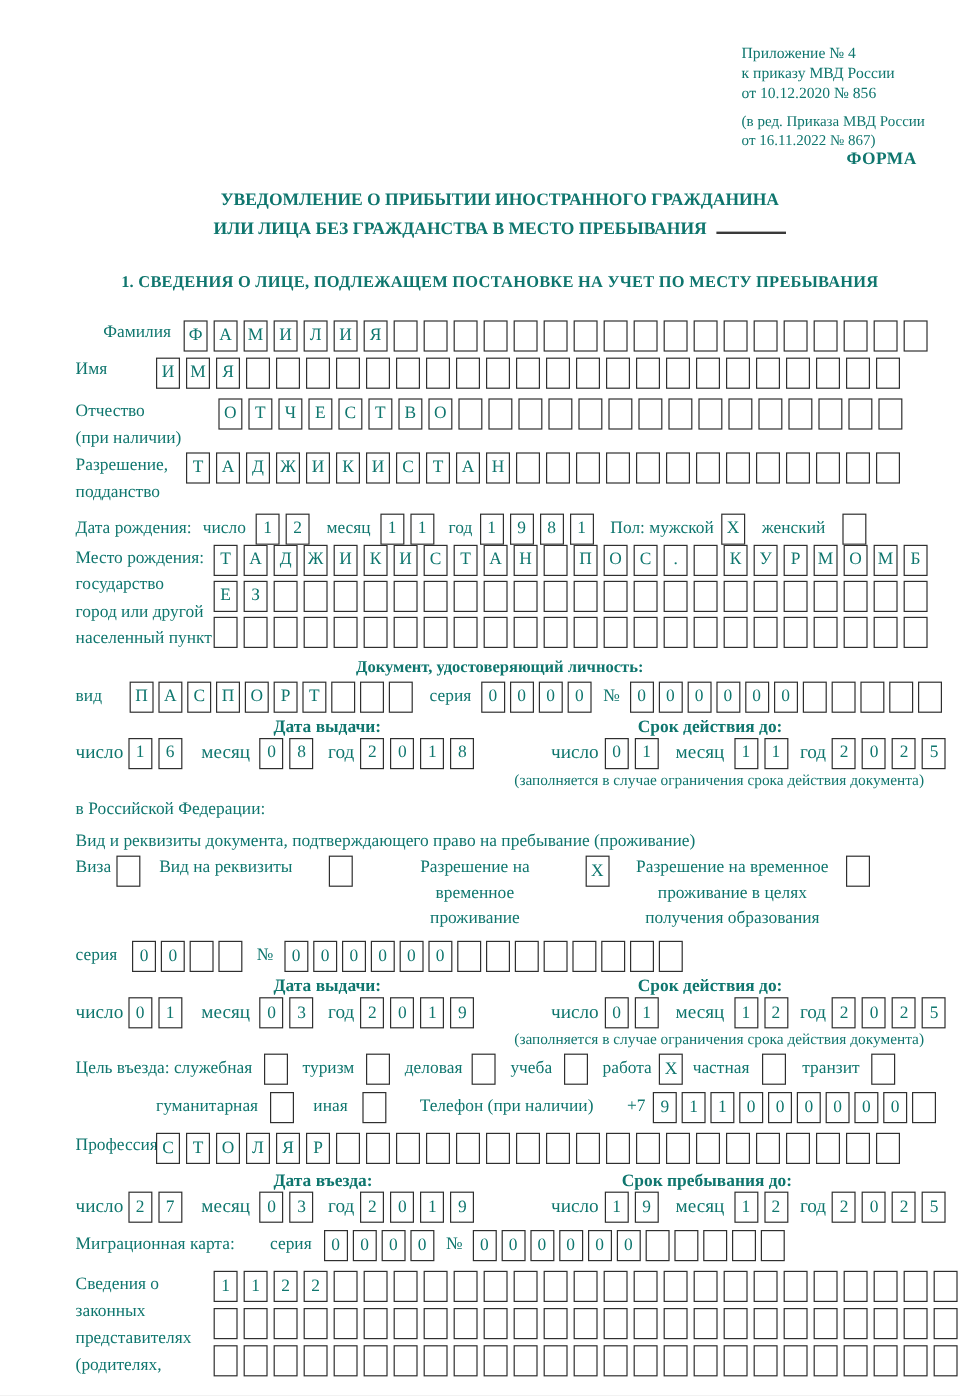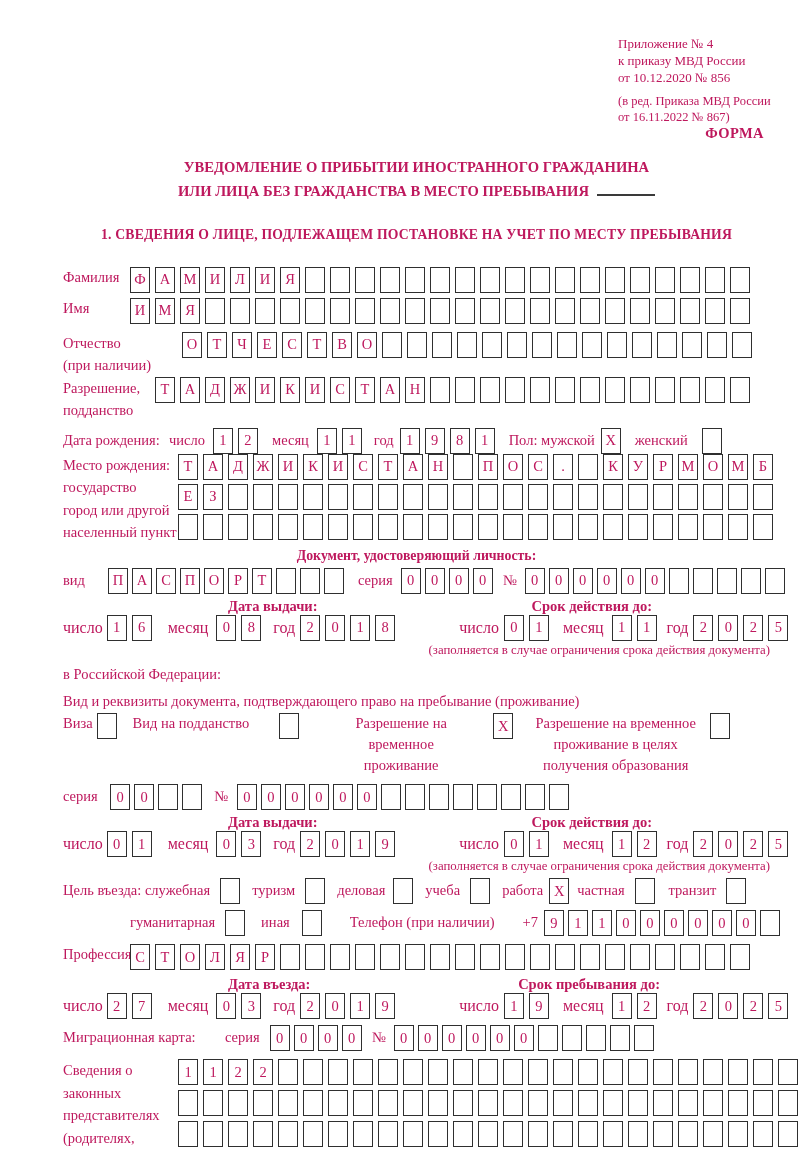--- a/index.html
+++ b/index.html
@@ -1,18 +1,18 @@
 <!DOCTYPE html>
 <html><head>
 <meta charset="utf-8">
 <style>
   html,body { margin:0; padding:0; background:#e8e8e8; }
   .page {
     width:800px; height:1163px; margin:0 auto; background:#ffffff;
-    font-family:"Liberation Serif", serif; color:#be185d;
+    font-family:"Liberation Serif", serif; color:#0f766e;
     box-sizing:border-box; padding:36px 30px 14px 63px; overflow:hidden; position:relative;
   }
   .appendix { margin-left:555px; font-size:13px; line-height:1.3; }
   .appendix .ap-line { white-space:nowrap; }
   .appendix .ap-note { margin-top:6px; font-size:12.5px; }
   .forma { text-align:right; padding-right:6px; font-weight:bold; font-size:14.5px; margin-top:0; letter-spacing:.4px; }
   .title { text-align:center; font-weight:bold; font-size:14.6px; line-height:1.6; margin-top:14px; }
   .t-underline { display:inline-block; width:58px; border-bottom:2px solid #3a3a3a; height:1px; margin-left:8px; }
   .section1 { text-align:center; font-weight:bold; font-size:13.7px; margin-top:24px; margin-bottom:24px; letter-spacing:.2px; }
 
@@ -50,21 +50,21 @@
   <div class="forma">ФОРМА</div>
 
   <div class="title">
     <div>УВЕДОМЛЕНИЕ О ПРИБЫТИИ ИНОСТРАННОГО ГРАЖДАНИНА</div>
     <div><span>ИЛИ ЛИЦА БЕЗ ГРАЖДАНСТВА В МЕСТО ПРЕБЫВАНИЯ</span><span class="t-underline"></span></div>
   </div>
 
   <div class="section1">1. СВЕДЕНИЯ О ЛИЦЕ, ПОДЛЕЖАЩЕМ ПОСТАНОВКЕ НА УЧЕТ ПО МЕСТУ ПРЕБЫВАНИЯ</div>
 
   <div class="row" style="margin-bottom:5px;">
-    <span class="lbl" style="width:67px;">Фамилия</span>
+    <span class="lbl" style="width:67px;margin-left:23px;">Фамилия</span>
     <div class="cells">
         <span class="cell">Ф</span>
         <span class="cell">А</span>
         <span class="cell">М</span>
         <span class="cell">И</span>
         <span class="cell">Л</span>
         <span class="cell">И</span>
         <span class="cell">Я</span>
         <span class="cell"></span>
         <span class="cell"></span>
@@ -379,21 +379,21 @@
   </div>
 
   <div class="note">(заполняется в случае ограничения срока действия документа)</div>
 
   <div class="plain" style="margin-top:6px; margin-bottom:6px;">в Российской Федерации:</div>
   <div class="plain" style="margin-top:6px;">Вид и реквизиты документа, подтверждающего право на пребывание (проживание)</div>
 
   <div class="row" style="margin-bottom:8px;">
     <span class="lbl">Виза</span>
     <span class="cell" style="margin-left:4px;"></span>
-    <span class="lbl" style="margin-left:16px;">Вид на подданство</span>
+    <span class="lbl" style="margin-left:16px;">Вид на реквизиты</span>
     <span class="cell" style="margin-left:30px;"></span>
     <div class="center-label" style="margin-left:22px; width:160px;">
       <div>Разрешение на временное</div>
       <div>проживание</div>
     </div>
     <span class="cell" style="margin-left:12px;">X</span>
     <div class="center-label" style="margin-left:20px; width:165px;">
       <div>Разрешение на временное</div>
       <div>проживание в целях</div>
       <div>получения образования</div>

